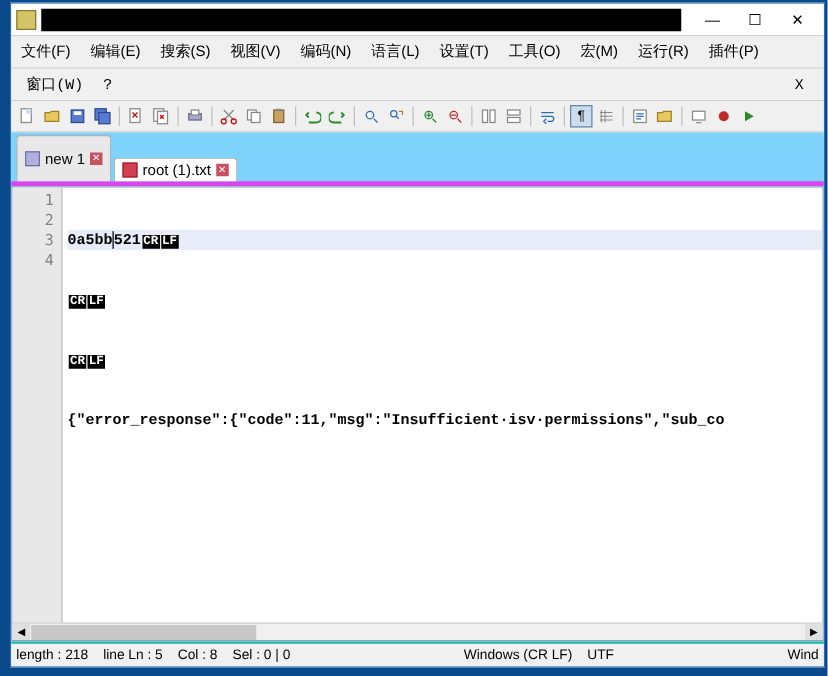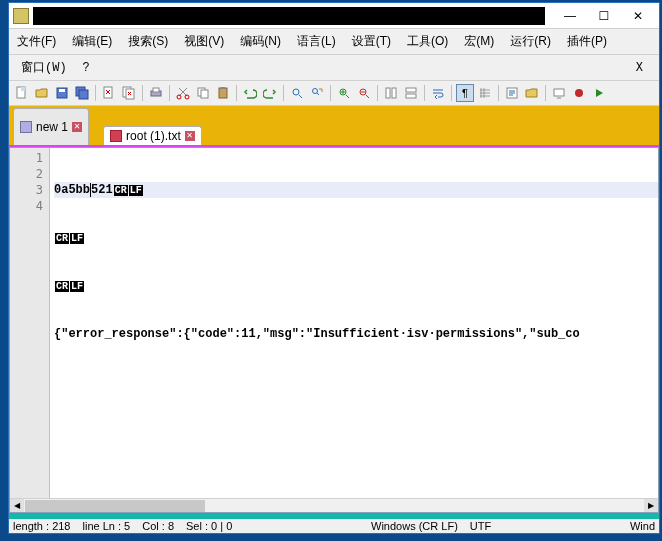--- a/index.html
+++ b/index.html
@@ -11,38 +11,38 @@
 .winbtns { display: flex; gap: 0; }
 .winbtn { width: 34px; height: 24px; display: flex; align-items: center; justify-content: center; cursor: pointer; }
 .menubar { padding: 2px 4px; display: flex; flex-wrap: wrap; gap: 4px 8px; background: #f0f0f0; border-bottom: 1px solid #d0d0d0; text-align: center; }
 .menu-item { padding: 2px 4px; cursor: pointer; }
 .menurow2 { display: flex; align-items: center; gap: 8px; padding: 2px 8px; font-family: Liberation Mono, monospace; }
 .x-right { margin-left: auto; padding: 0 8px; cursor: pointer; }
 .toolbar { padding: 3px 4px; display: flex; align-items: center; gap: 2px; background: #f0f0f0; border-bottom: 1px solid #d0d0d0; flex-wrap: nowrap; overflow: hidden; }
 .tbtn { width: 18px; height: 18px; display: flex; align-items: center; justify-content: center; cursor: pointer; font-size: 11px; }
 .tbtn svg { width: 14px; height: 14px; }
 .tsep { width: 1px; height: 16px; background: #c0c0c0; margin: 0 2px; }
-.tabbar { display: flex; background: #eab308; padding: 2px 4px 0 4px; border-bottom: 2px solid #d946ef; gap: 14px; }
+.tabbar { display: flex; background: #7dd3fc; padding: 2px 4px 0 4px; border-bottom: 4px solid #d946ef; gap: 2px; }
 .tab { display: flex; align-items: center; padding: 2px 6px; background: #e8e8e8; border: 1px solid #b0b0b0; border-bottom: none; border-radius: 3px 3px 0 0; cursor: pointer; gap: 4px; }
 .tab.active { background: #fff; margin-top: 18px; }
 .tab-icon { width: 12px; height: 12px; }
 .tab-icon.new { background: #b0b0e0; border: 1px solid #7070a0; }
 .tab-icon.saved { background: #d04050; border: 1px solid #a02030; }
 .tab-close { width: 10px; height: 10px; background: #c85060; color: #fff; font-size: 8px; line-height: 10px; text-align: center; cursor: pointer; }
 .editor { flex: 1; display: flex; background: #fff; overflow: hidden; position: relative; border: 1px solid #8aa0c0; margin: 0 0 0 0; }
 .gutter { width: 40px; background: #e8e8e8; border-right: 1px solid #c0c0c0; text-align: right; padding: 2px 6px 2px 2px; font-family: Consolas, monospace; font-size: 12px; color: #808080; line-height: 16px; }
 .code { flex: 1; font-family: Consolas, "Courier New", monospace; font-size: 12px; line-height: 16px; padding: 2px 0 2px 4px; white-space: pre; overflow: hidden; }
 .code-line { height: 16px; font-weight: bold; }
 .code-line.hl { background: #e8ecf8; }
 .crlf { background: #000; color: #fff; padding: 0 1px; font-size: 10px; margin-left: 1px; }
 .caret { border-left: 1px solid #000; }
 .hscroll { position: absolute; left: 0; right: 0; bottom: 0; height: 14px; background: #f0f0f0; border-top: 1px solid #d0d0d0; display: flex; align-items: center; }
 .hscroll-arrow { width: 14px; height: 14px; background: #e0e0e0; display: flex; align-items: center; justify-content: center; font-size: 8px; cursor: pointer; }
 .hscroll-thumb { height: 12px; background: #c8c8c8; margin: 1px; cursor: pointer; }
-.statusbar { height: 20px; background: #f0f0f0; border-top: 6px solid #14b8a6; display: flex; align-items: center; font-size: 11px; padding: 0 4px; gap: 12px; }
+.statusbar { height: 20px; background: #f0f0f0; border-top: 2px solid #14b8a6; display: flex; align-items: center; font-size: 11px; padding: 0 4px; gap: 12px; }
 .status-seg { white-space: nowrap; }
 .status-spacer { flex: 1; }
 </style>
 </head>
 <body>
 
 <div class="window">
 
   <div class="titlebar">
     <div class="titlebar-icon"></div>

